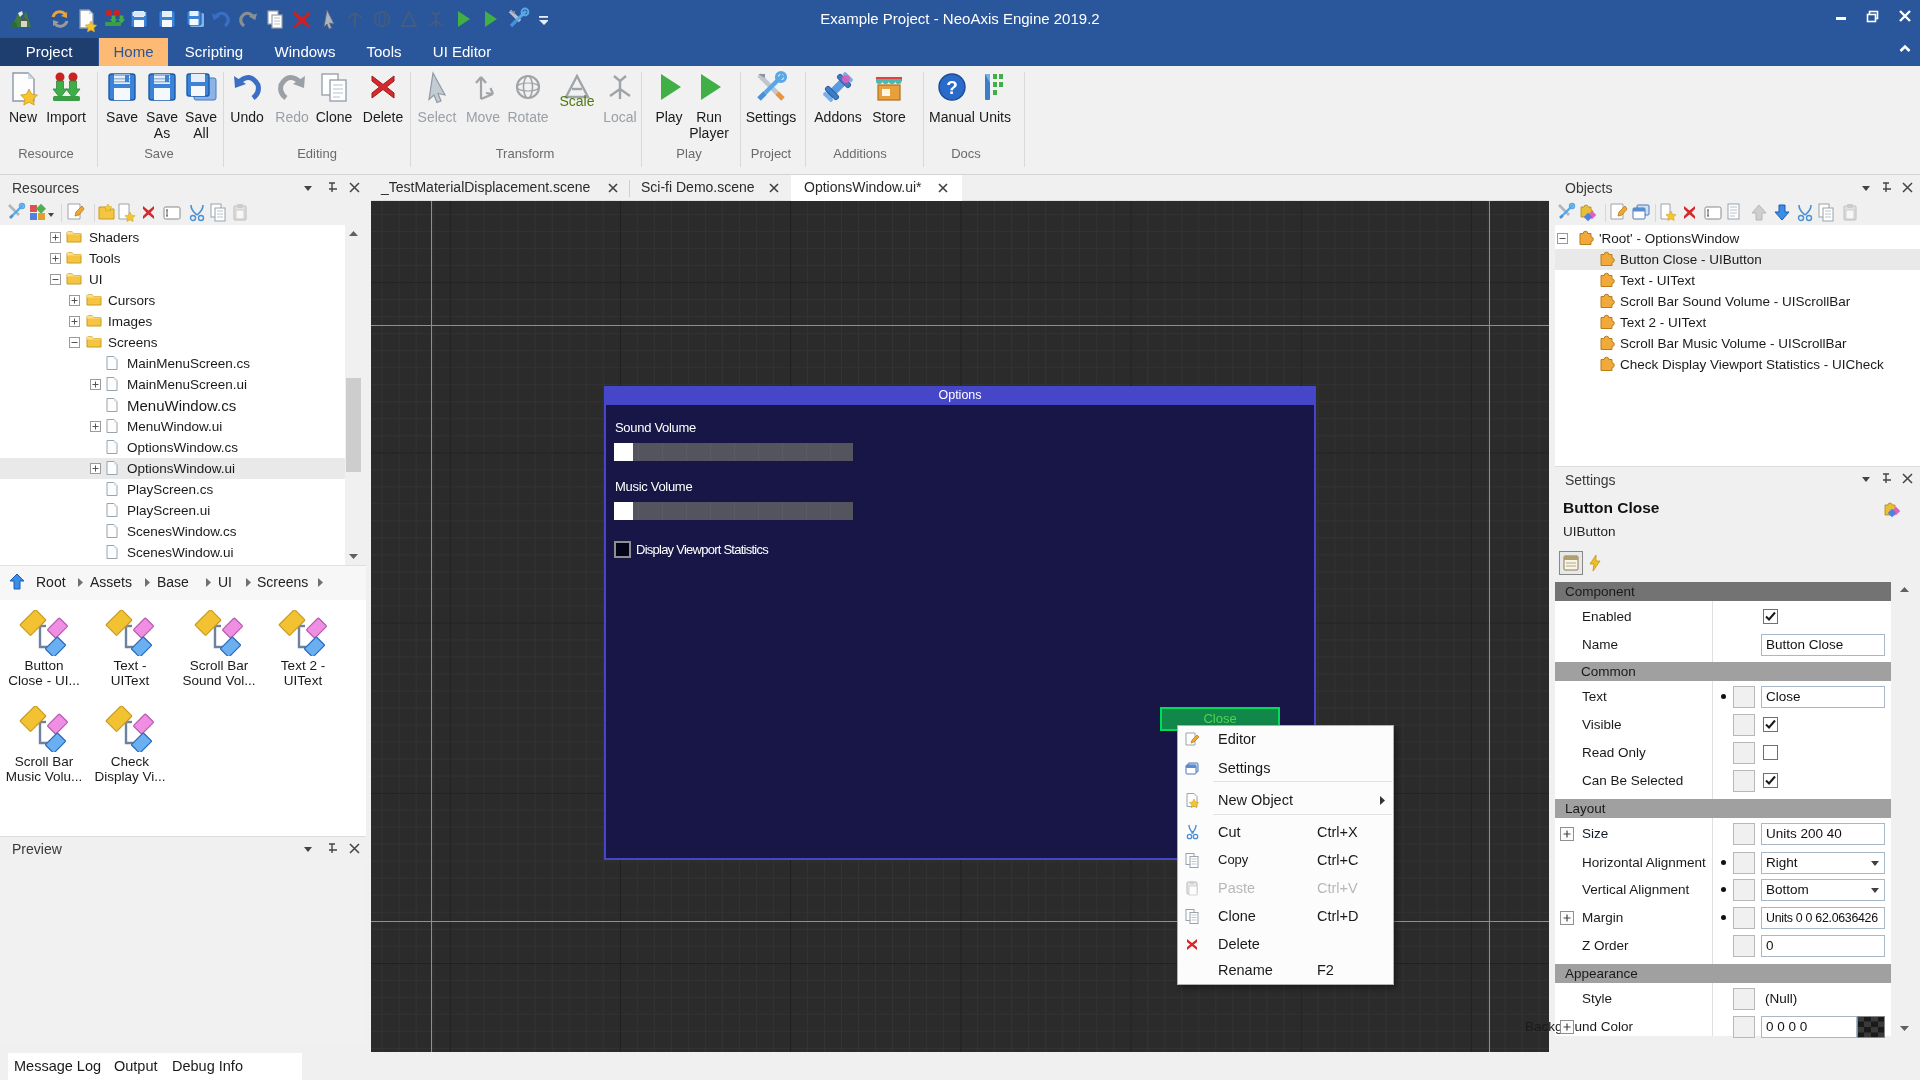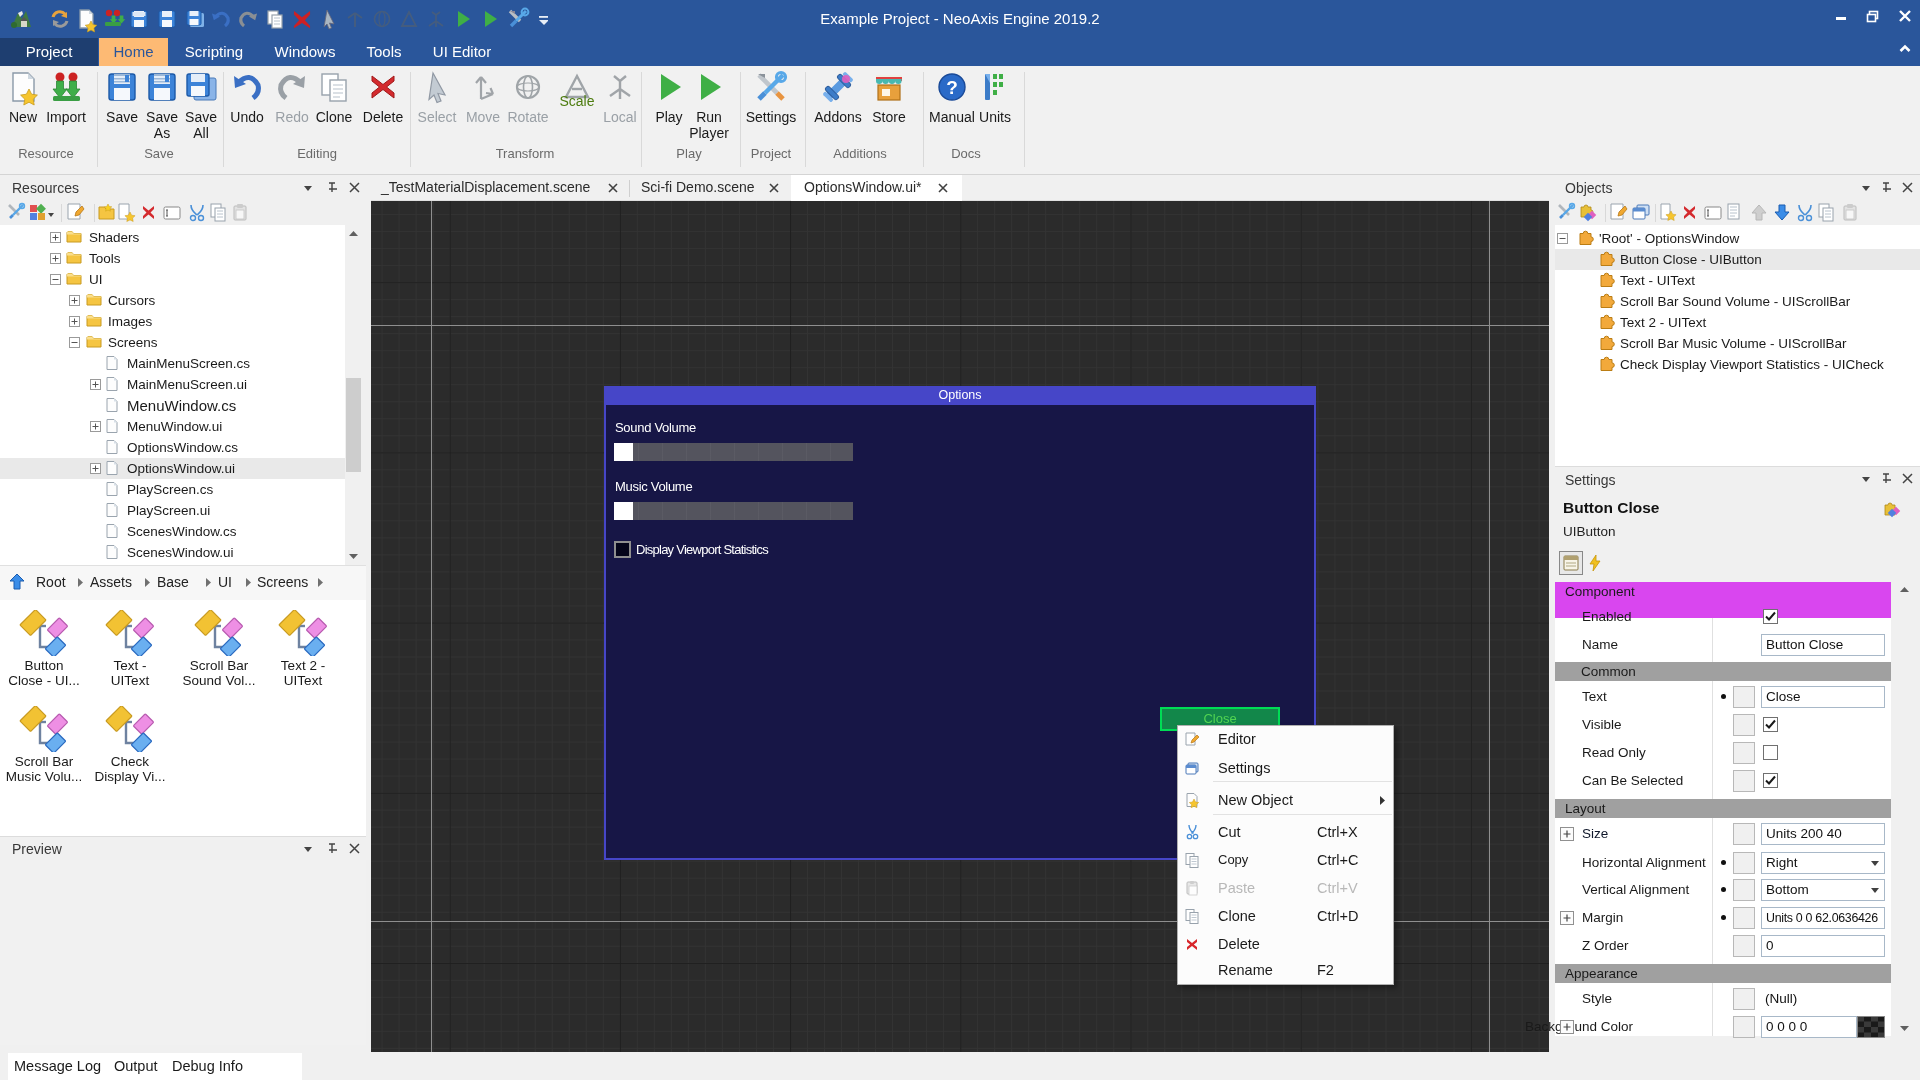--- a/index.html
+++ b/index.html
@@ -821,21 +821,21 @@
 <div class="abs white" style="left:1555px;top:582px;width:336px;height:454px"></div>
 <div class="abs" style="left:1891px;top:582px;width:27px;height:454px;background:#f0f0f0"></div>
 <svg class="abs" style="left:1896px;top:584px" width="17" height="12" viewBox="0 0 17 12">
     <path d="M4 8 L8.5 3 L13 8 Z" fill="#606060"></path>
   </svg>
 <svg class="abs" style="left:1896px;top:1022px" width="17" height="12" viewBox="0 0 17 12">
     <path d="M4 4 L8.5 9 L13 4 Z" fill="#606060"></path>
   </svg>
 
 <div class="abs" style="left:1712px;top:582px;width:1px;height:454px;background:#e0e0e0"></div>
-<div class="abs" style="left:1555px;top:582px;width:336px;height:36px;background:#d946ef;color:#1a1a1a;font-size:13.5px;line-height:19px"><span style="margin-left:10px">Component</span></div>
+<div class="abs" style="left:1555px;top:582px;width:336px;height:19px;background:#737373;color:#1a1a1a;font-size:13.5px;line-height:19px"><span style="margin-left:10px">Component</span></div>
 <div class="abs" style="left:1555px;top:662px;width:336px;height:19px;background:#a0a0a0;color:#1a1a1a;font-size:13.5px;line-height:19px"><span style="margin-left:26px">Common</span></div>
 <div class="abs" style="left:1555px;top:799px;width:336px;height:19px;background:#a0a0a0;color:#1a1a1a;font-size:13.5px;line-height:19px"><span style="margin-left:10px">Layout</span></div>
 <div class="abs" style="left:1555px;top:964px;width:336px;height:19px;background:#a0a0a0;color:#1a1a1a;font-size:13.5px;line-height:19px"><span style="margin-left:10px">Appearance</span></div>
 <div class="abs" style="left:1582px;top:607px;height:20px;line-height:20px;font-size:13.5px;color:#1a1a1a">Enabled</div>
 <svg class="abs" style="left:1763px;top:609px" width="15" height="15" viewBox="0 0 15 15">
     <rect x="0.5" y="0.5" width="14" height="14" fill="#fff" stroke="#707070"></rect>
     <path d="M3 7.5 L6 10.5 L12 3.5" stroke="#1a1a1a" stroke-width="2" fill="none"></path>
   </svg>
 <div class="abs" style="left:1582px;top:635px;height:20px;line-height:20px;font-size:13.5px;color:#1a1a1a">Name</div>
 <div class="abs" style="left:1761px;top:634px;width:124px;height:22px;background:#fff;border:1px solid #a8b8c8;font-size:13.5px;line-height:20px;color:#111;padding-left:4px;white-space:nowrap;overflow:hidden">Button Close</div>

